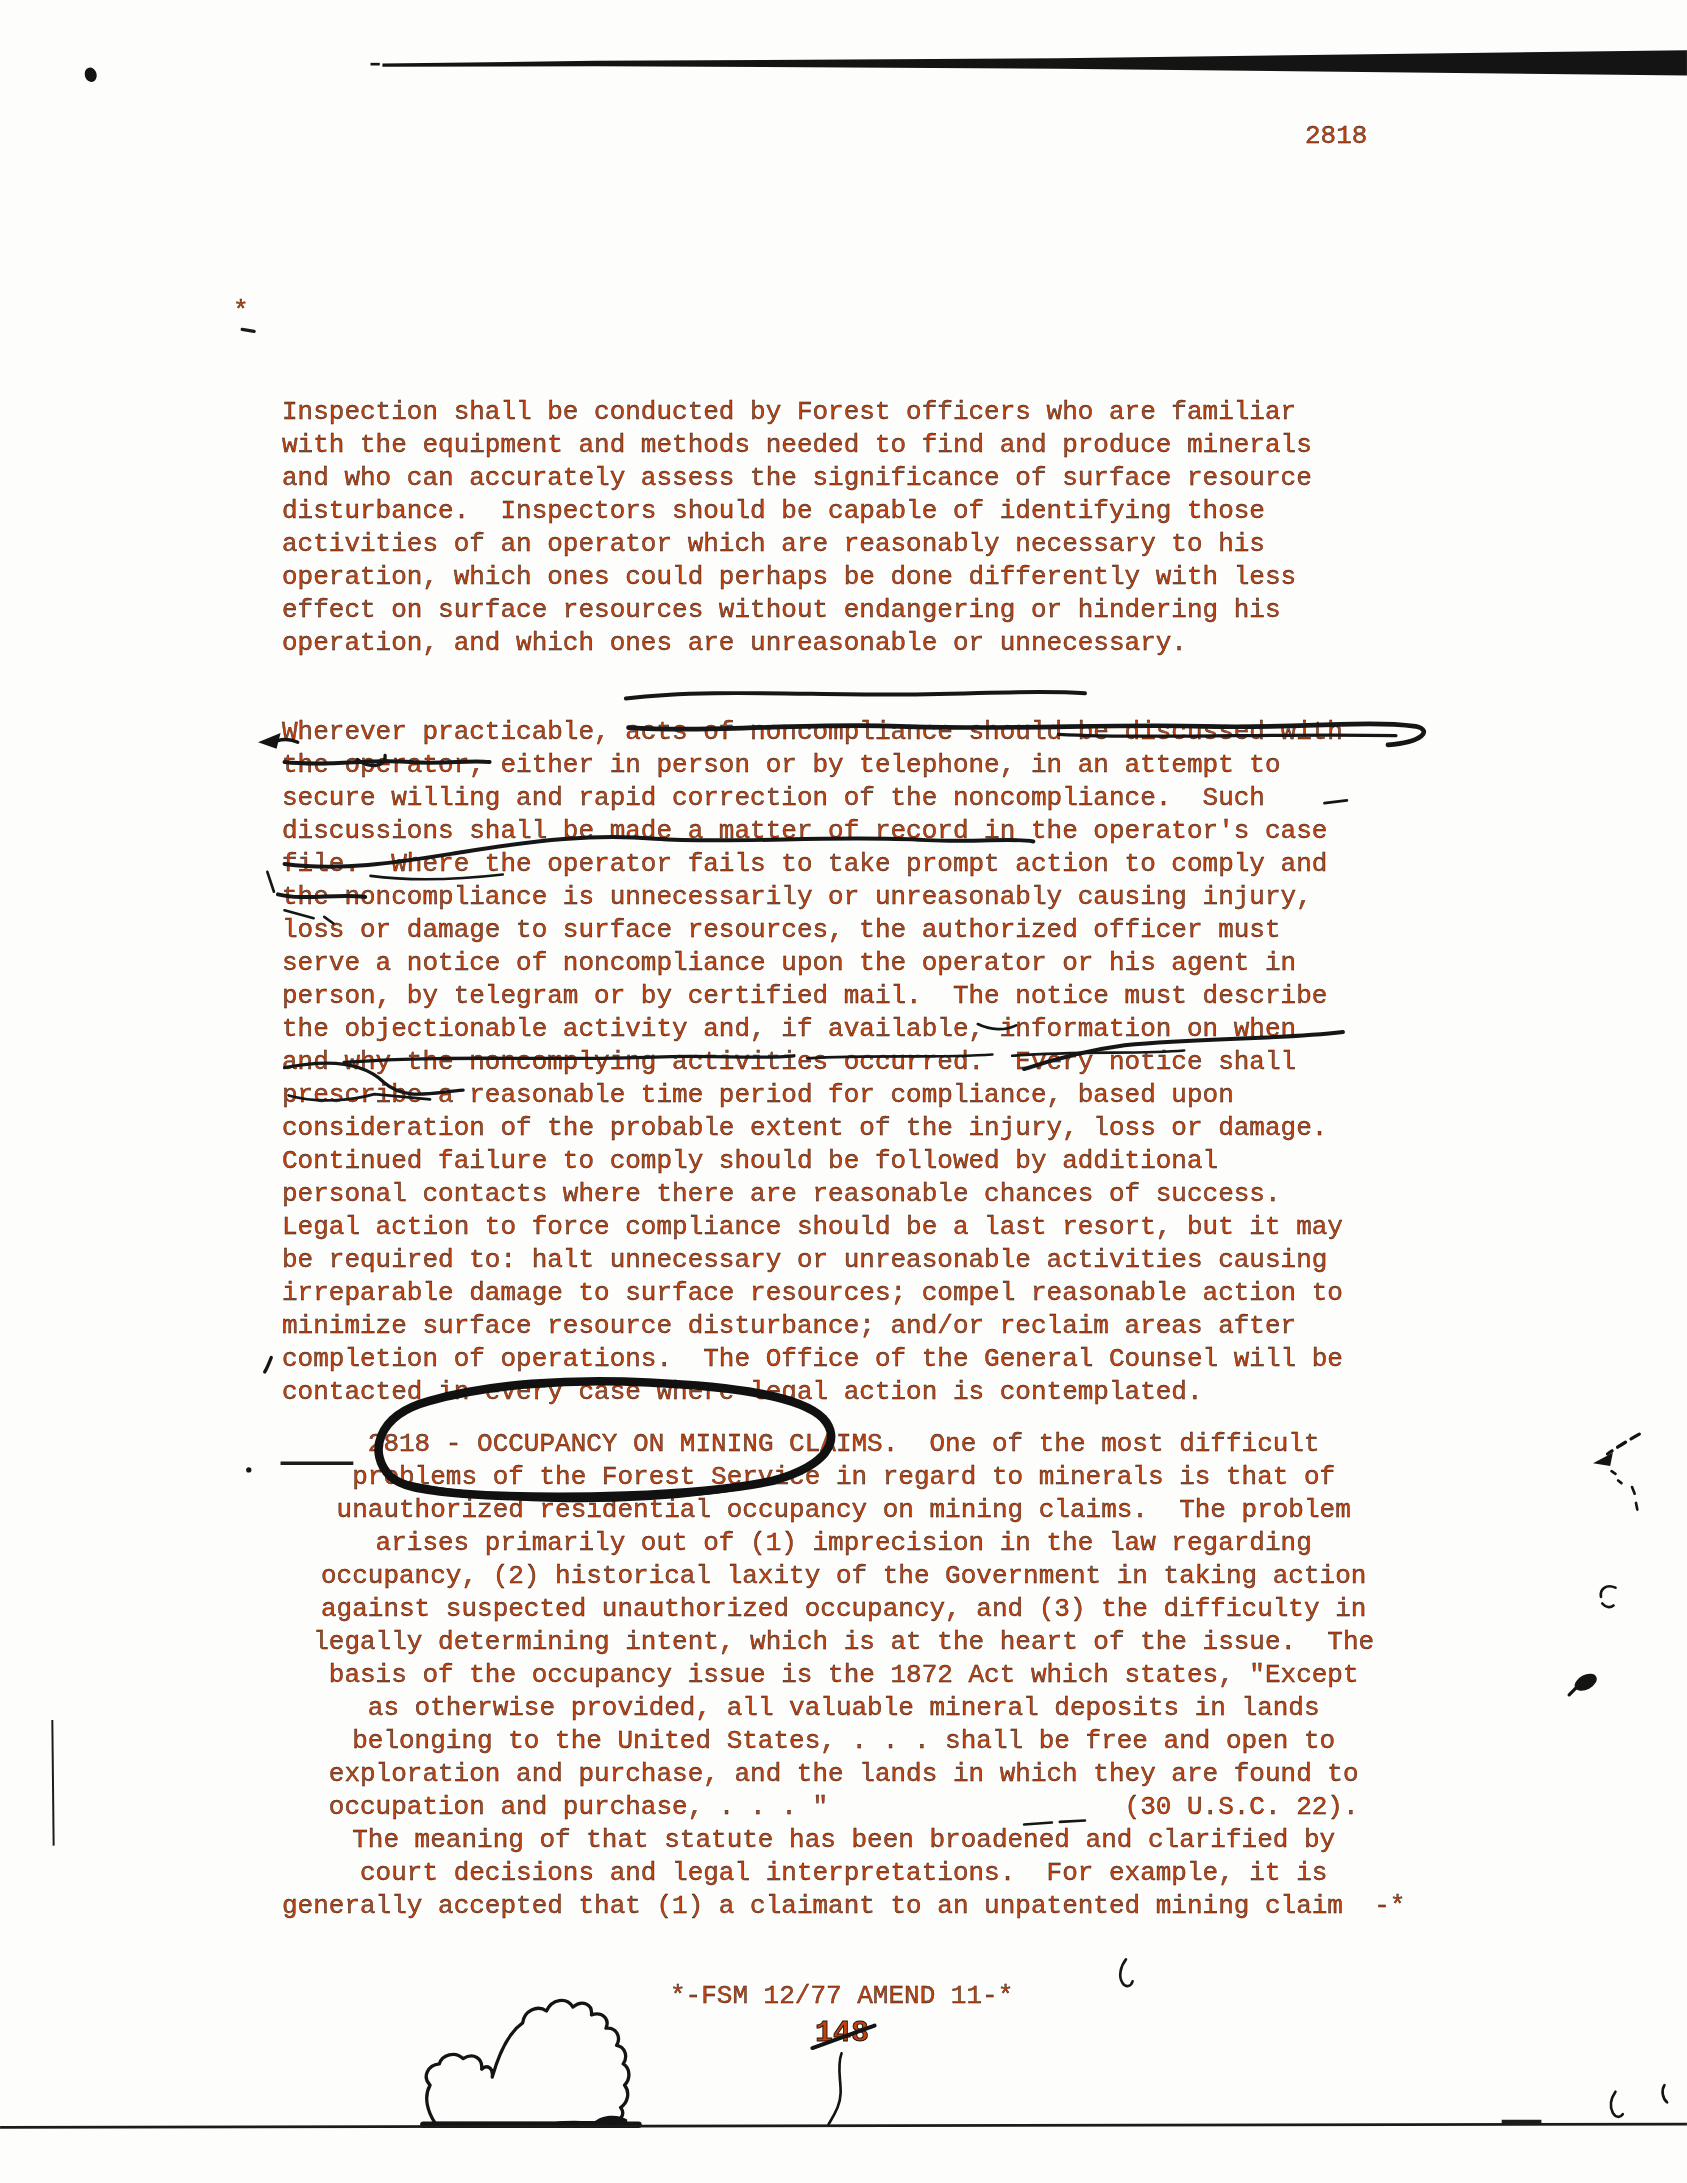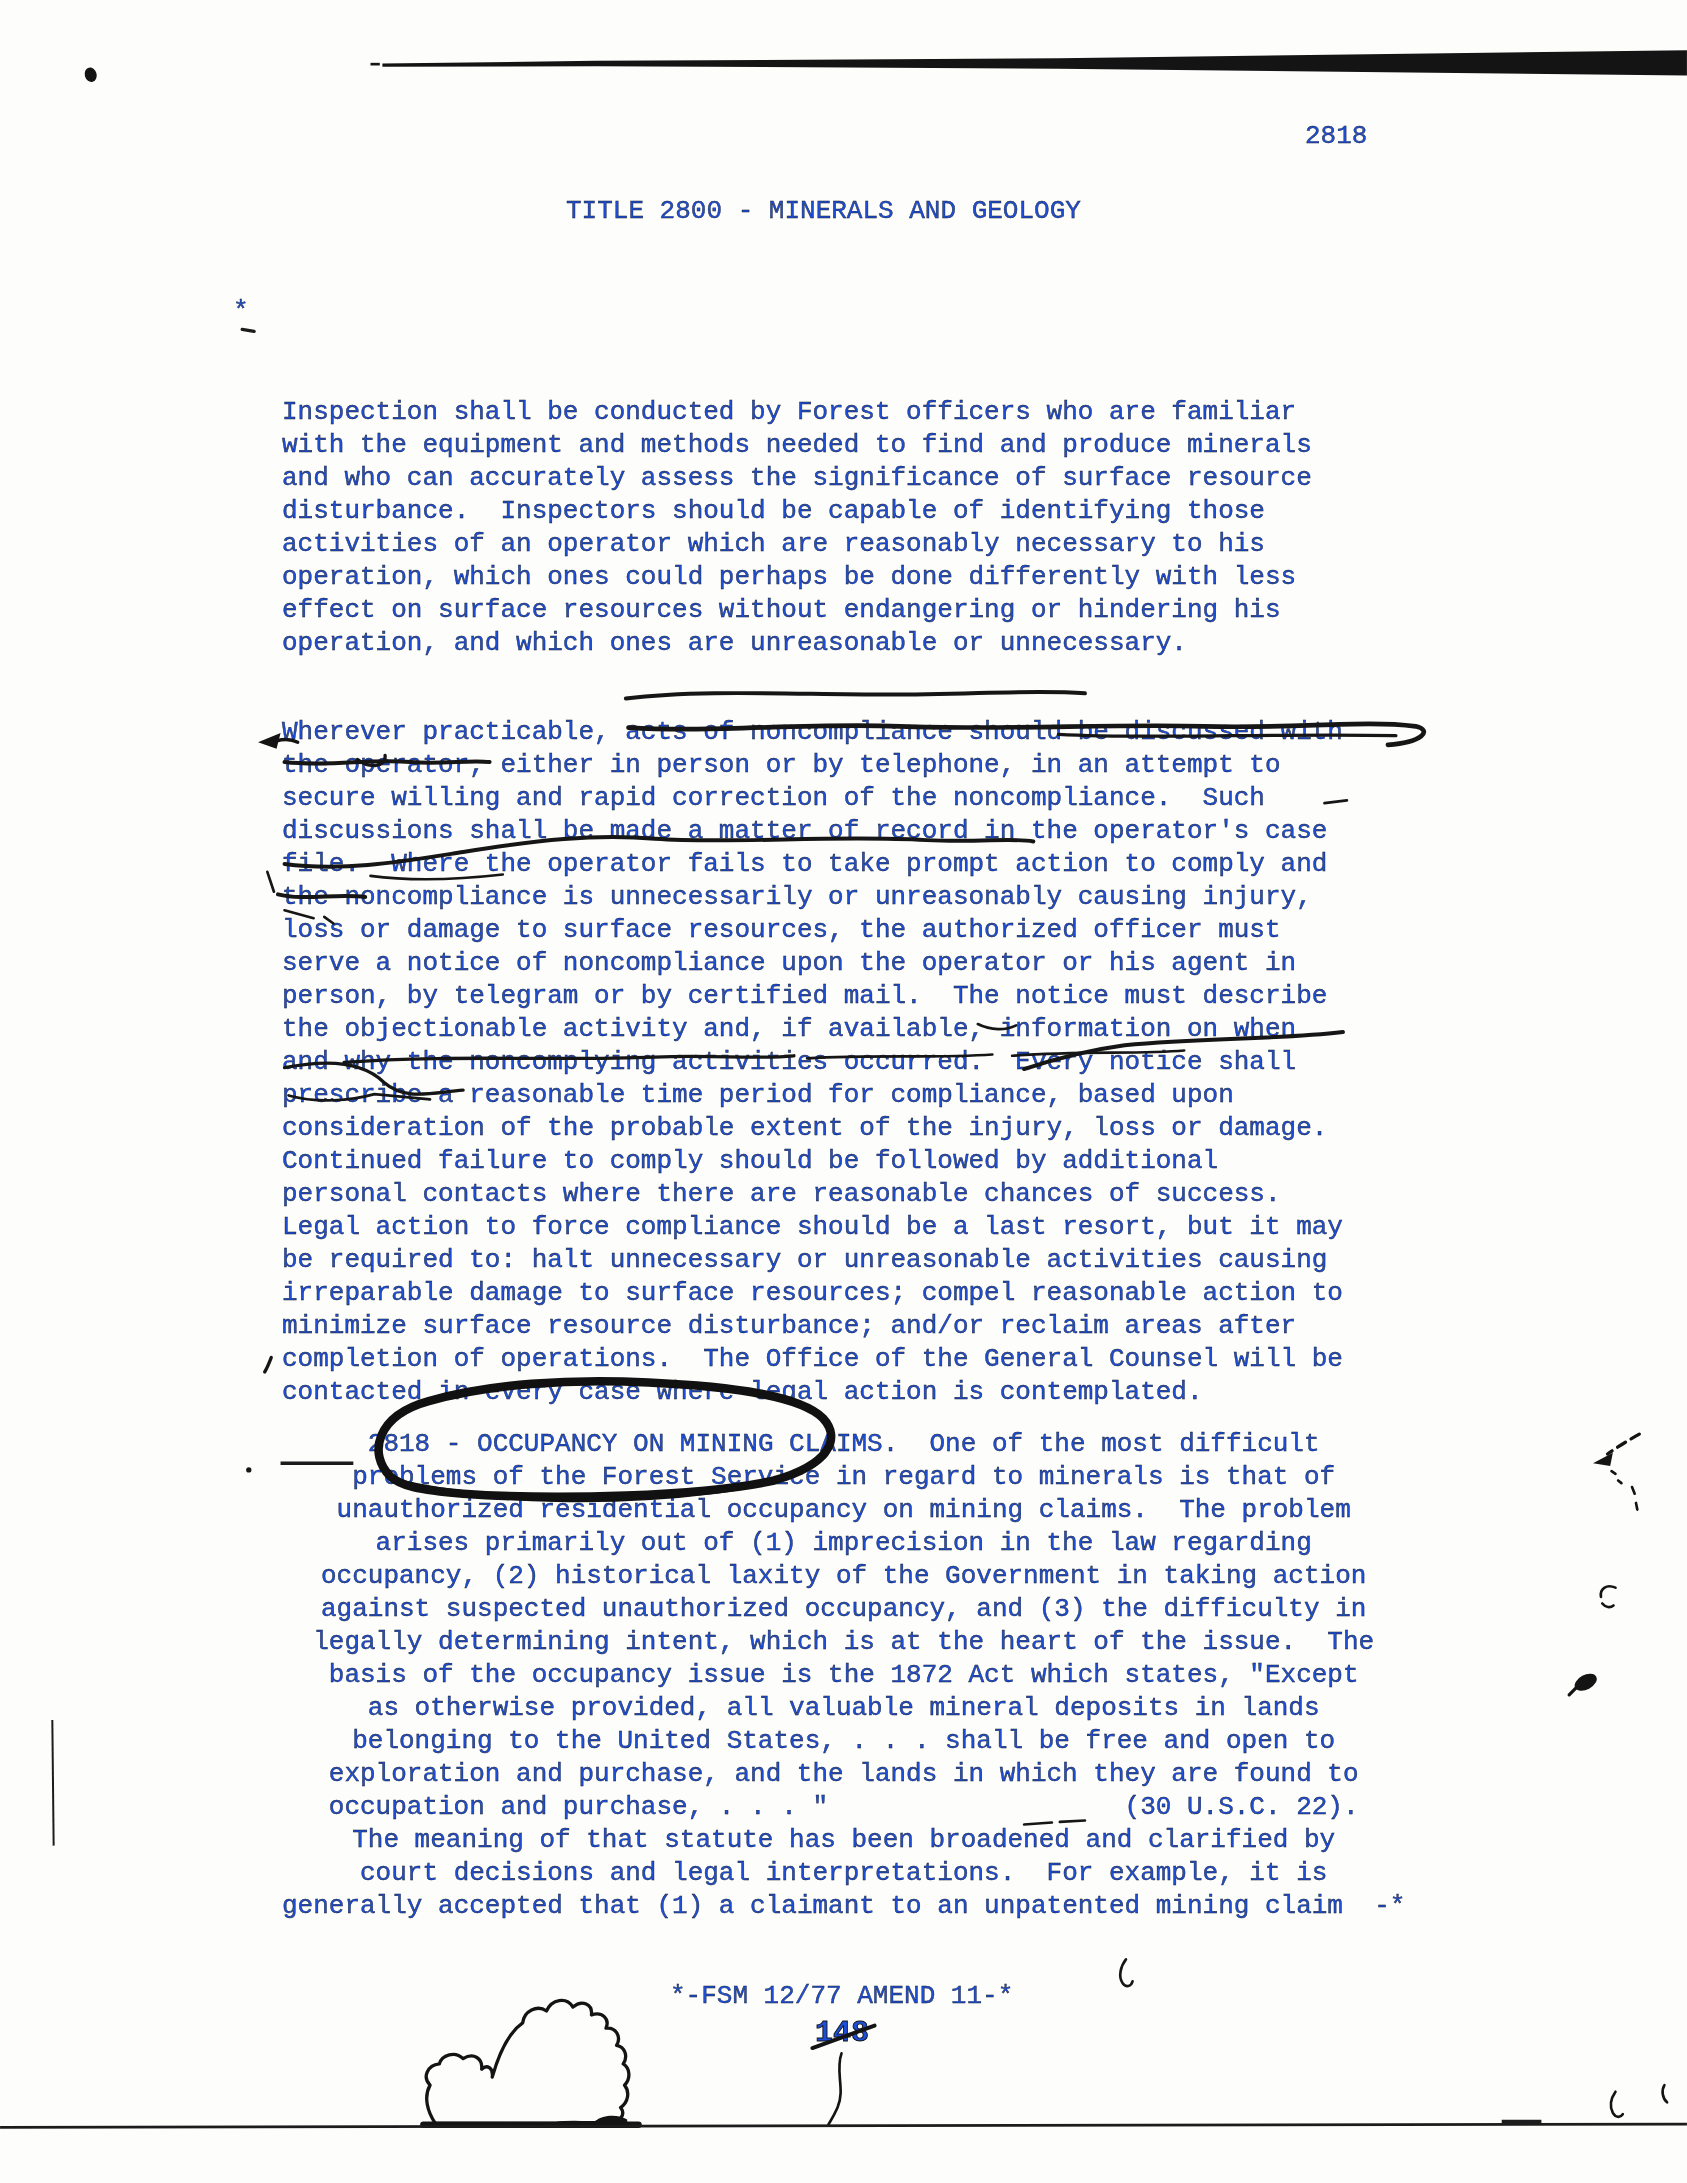--- a/index.html
+++ b/index.html
@@ -11,21 +11,21 @@
     font-family:"Liberation Mono","DejaVu Sans Mono",monospace;
     color:#1c1c1c;
   }
   .typed{
     position:absolute;
     margin:0;
     font-family:"Liberation Mono","DejaVu Sans Mono",monospace;
     font-size:26px;
     line-height:33px;
     white-space:pre;
-    color:#1d4ed8;
+    color:#c2410c;
     -webkit-text-stroke:0.4px #1c1c1c;
   }
   .pnum-top{left:1305px;top:120px;}
   .doc-title{left:566px;top:195px;}
   .para1{left:282px;top:295px;}
   .star-marker{left:233px;top:295px;}
   .para2{left:282px;top:396px;}
   .para3{left:282px;top:716px;}
   .para4{left:282px;top:1428px;text-align:center;}
   .footer-line{left:670px;top:1980px;}
@@ -39,21 +39,20 @@
     pointer-events:none;
   }
 </style>
 </head>
 <body>
 
 <div class="page">
 
   <div class="typed pnum-top">2818</div>
 
-  <div class="typed doc-title">TITLE 2800 - MINERALS AND GEOLOGY</div>
 
   <div class="typed star-marker">*</div>
 
 
   <pre class="typed para2">Inspection shall be conducted by Forest officers who are familiar
 with the equipment and methods needed to find and produce minerals
 and who can accurately assess the significance of surface resource
 disturbance.  Inspectors should be capable of identifying those
 activities of an operator which are reasonably necessary to his
 operation, which ones could perhaps be done differently with less

